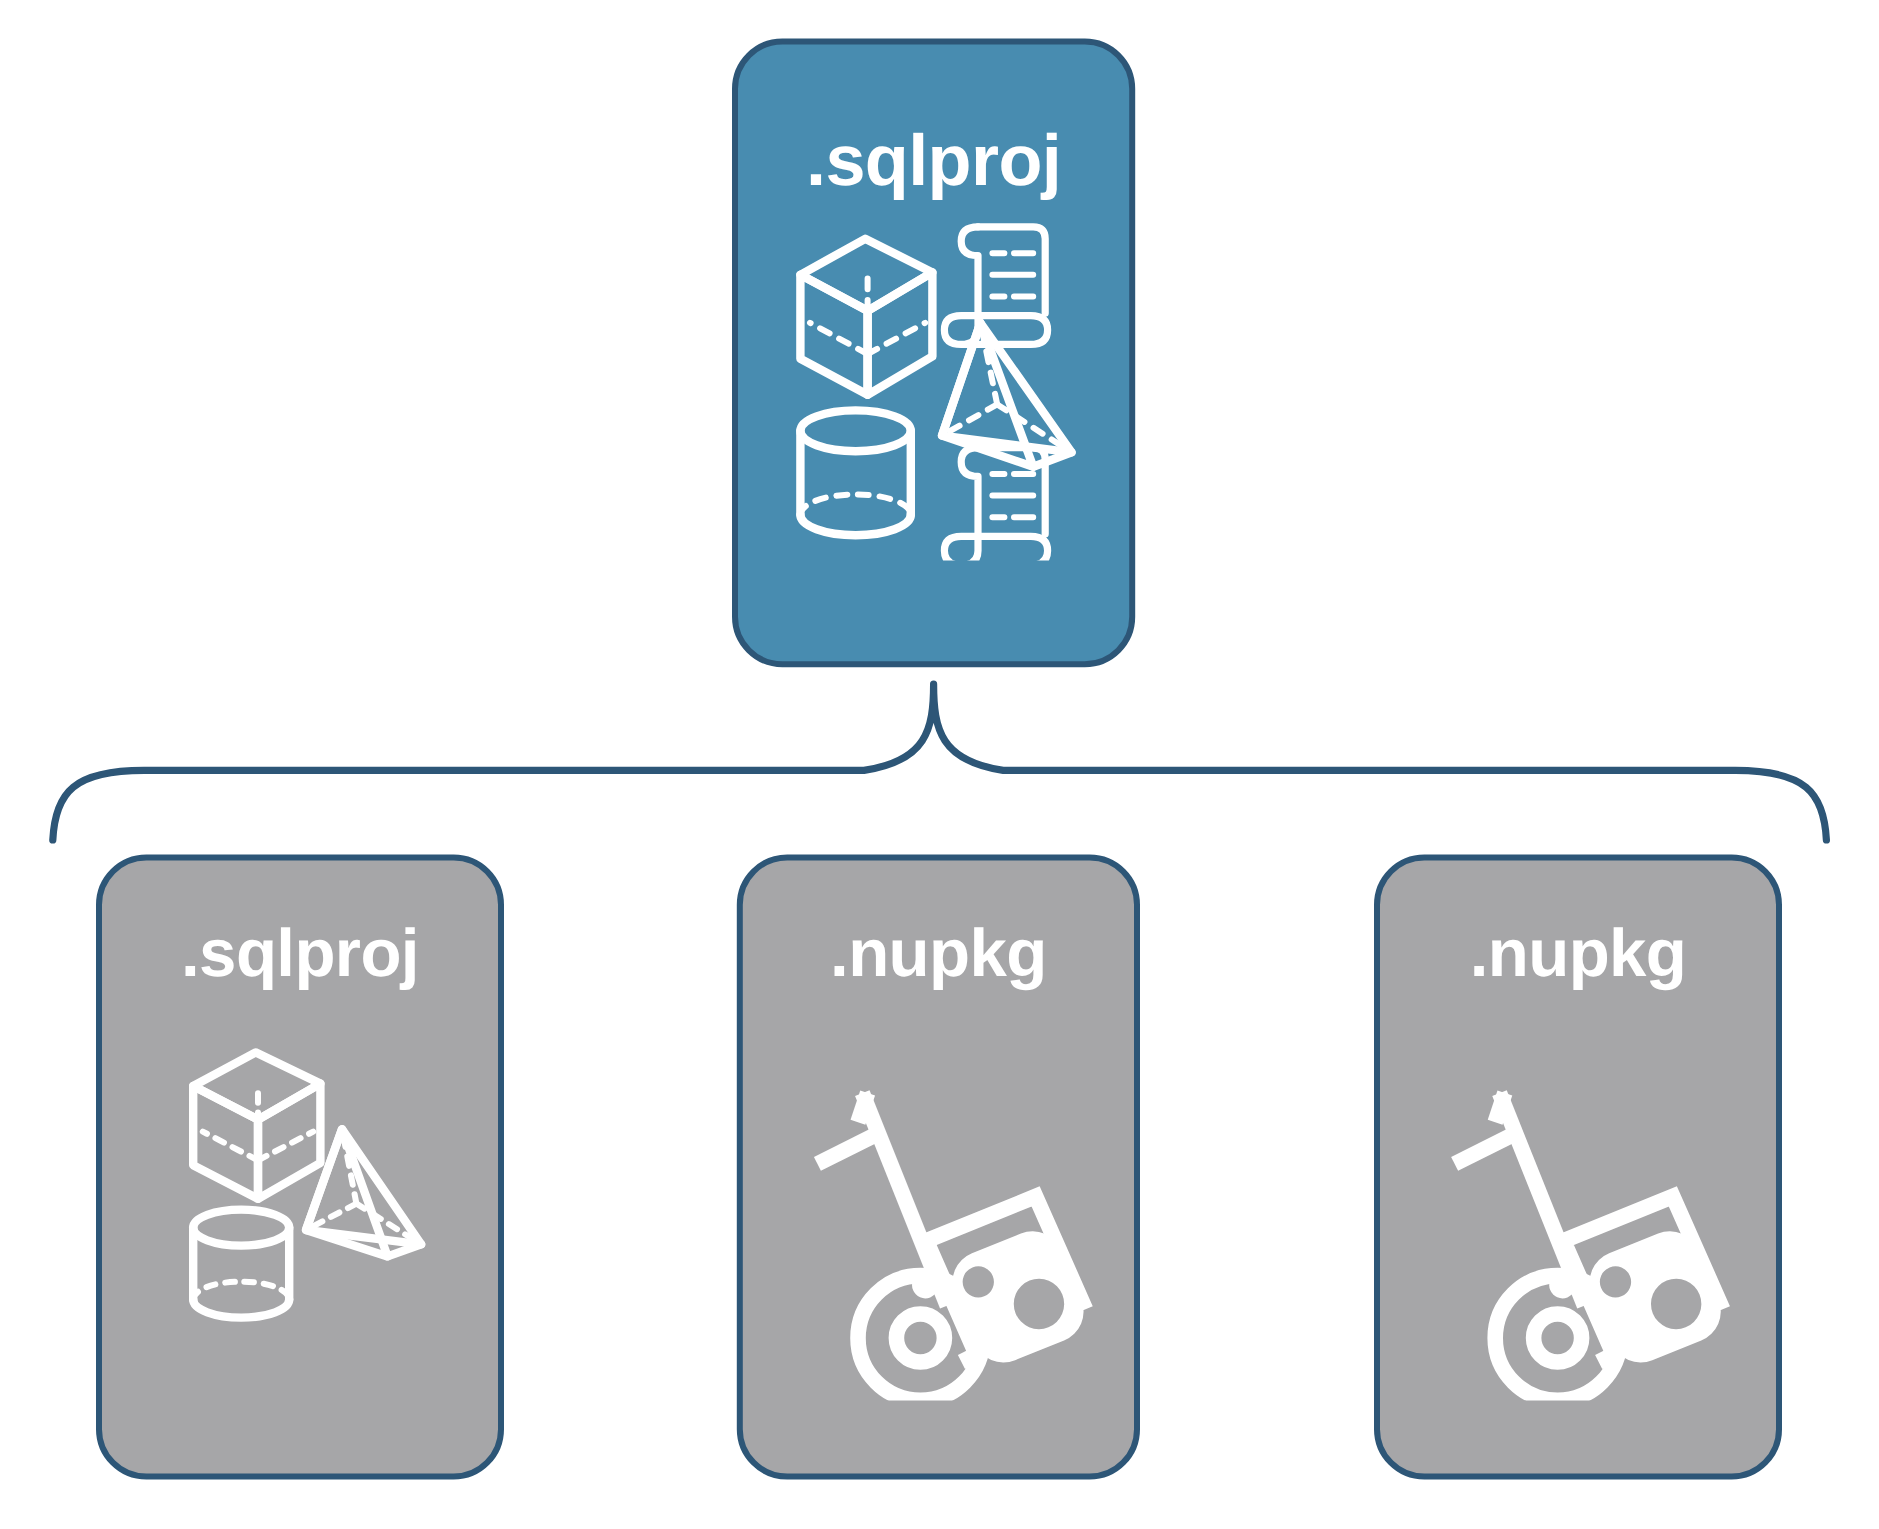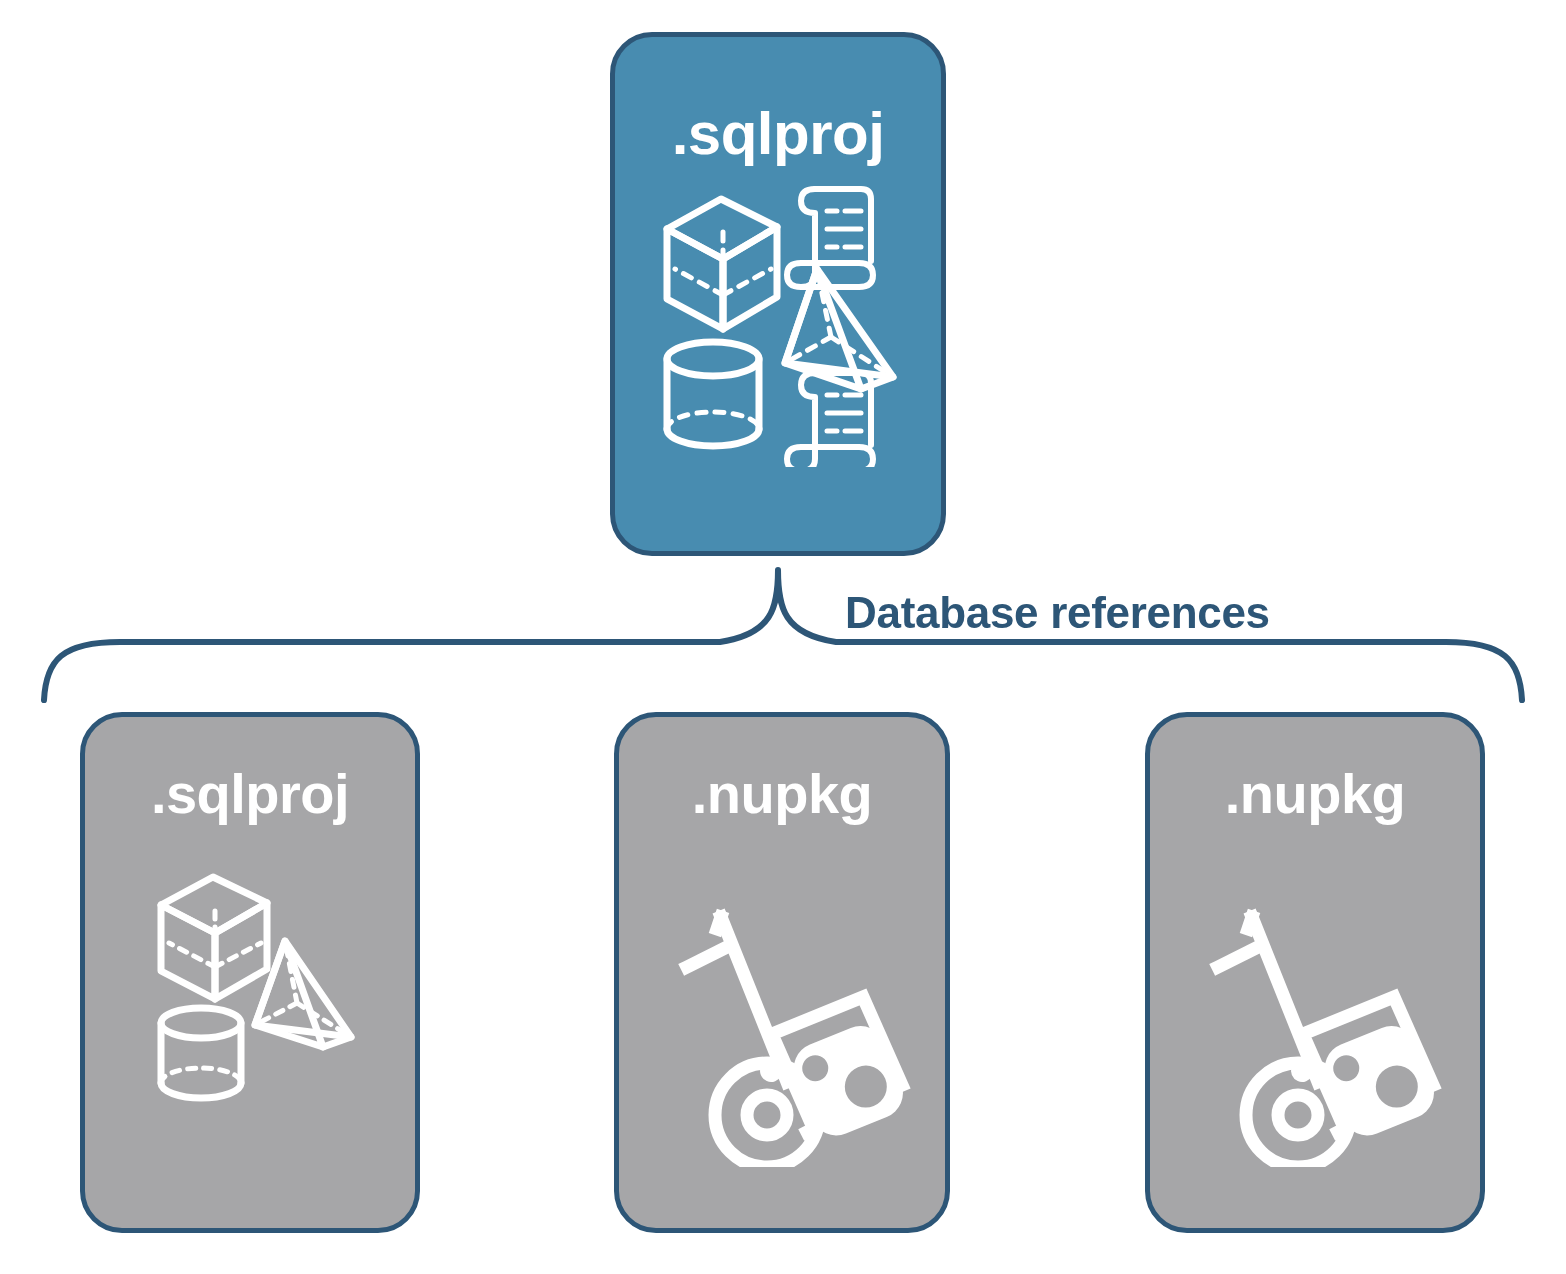--- a/index.html
+++ b/index.html
@@ -118,21 +118,20 @@
     <path d="M778 22
              C 778 60, 772 86, 720 94
              L 120 94
              C 62 94, 46 112, 44 152
              M 778 22
              C 778 60, 784 86, 836 94
              L 1446 94
              C 1504 94, 1520 112, 1522 152" fill="none" stroke="#2d5677" stroke-width="6" stroke-linecap="round"></path>
   </svg>
 
-  <div id="brace-label">Database references</div>
 
   <div class="card gray" id="card-sqlproj">
     <div class="card-title">.sqlproj</div>
 
     <div class="icon-wrap" id="sqlproj-icons">
       <svg viewBox="0 0 210 240" width="210" height="240" fill="none" stroke="#ffffff" stroke-width="7" stroke-linecap="round" stroke-linejoin="round">
 
         <g>
           <path d="M8 40 L60 12 L114 38 L62 68 Z"></path>
           <path d="M8 40 L8 106 L62 134 L62 68 Z"></path>

